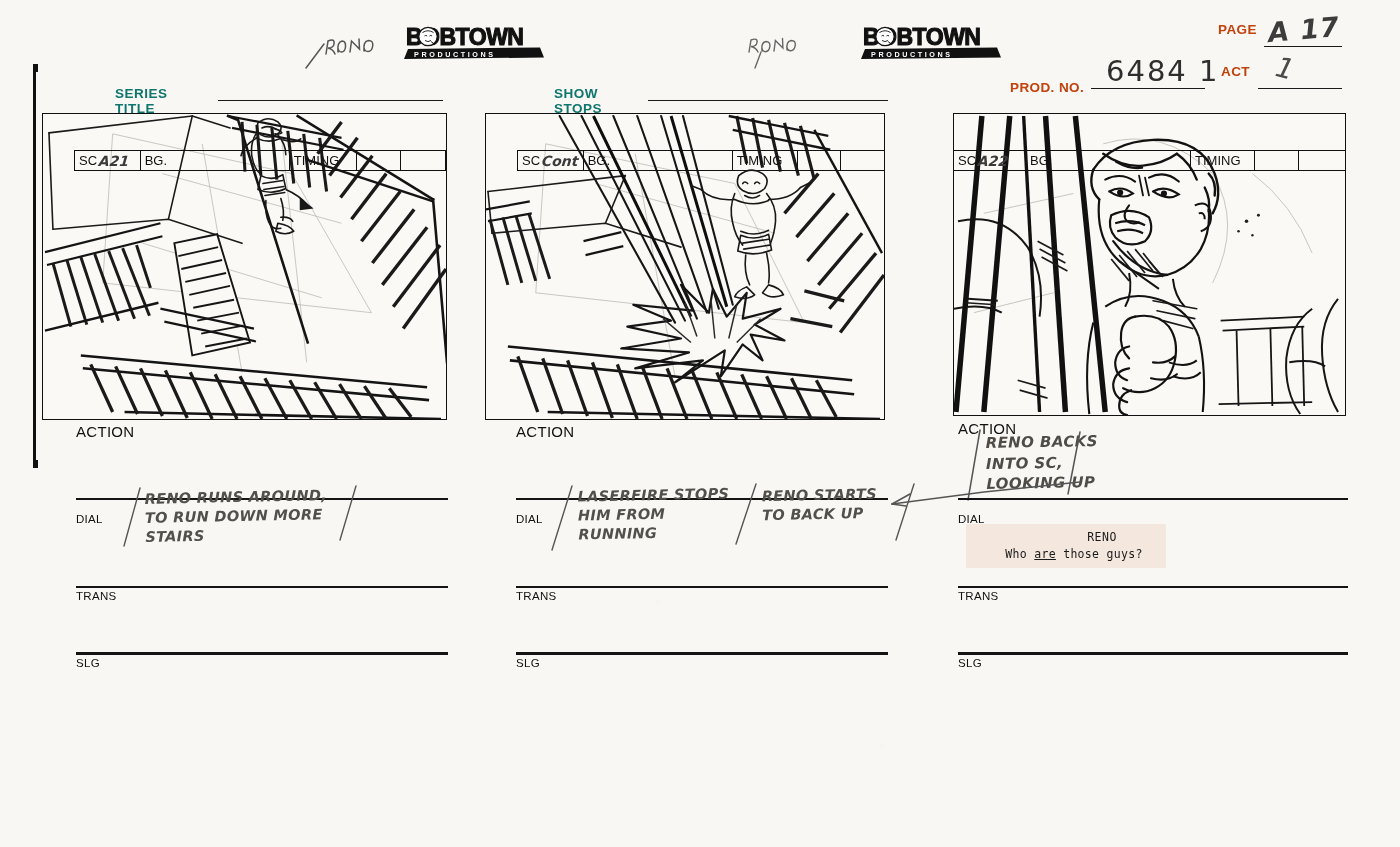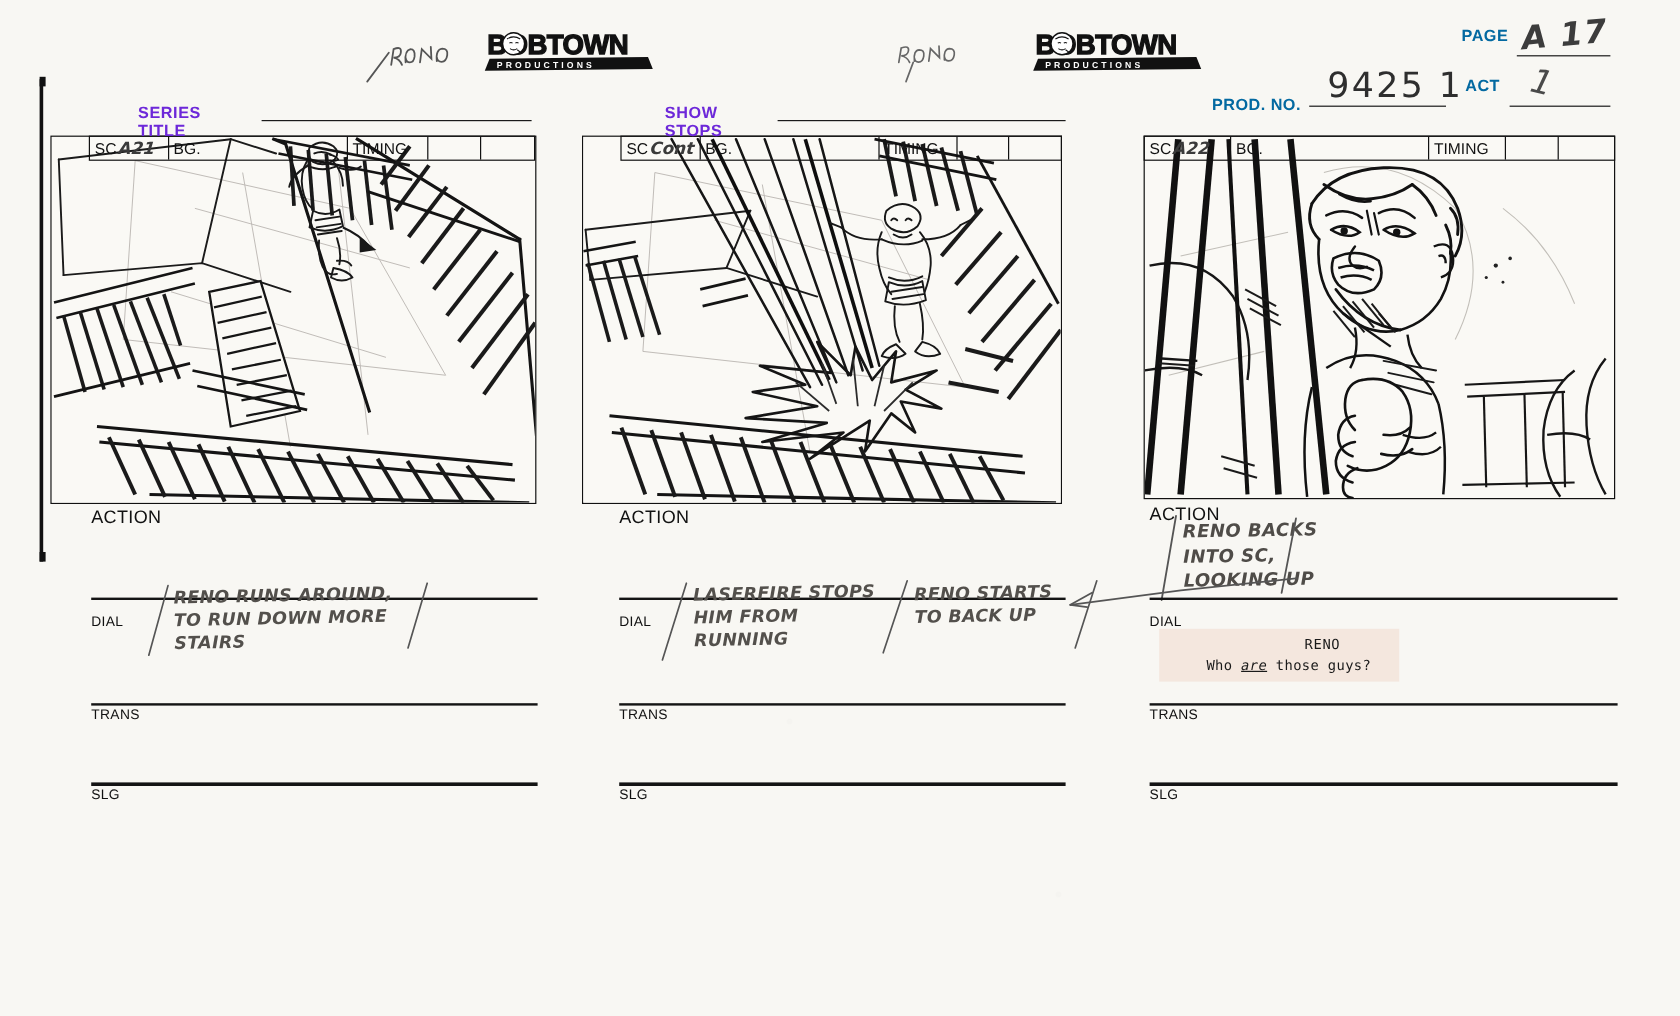--- a/index.html
+++ b/index.html
@@ -34,21 +34,21 @@
     width: 152px;
     height: 46px;
   }
   .logo svg { display: block; width: 100%; height: 100%; }
 
   .hdr-label {
     position: absolute;
     font-size: 13.5px;
     font-weight: bold;
     letter-spacing: 0.4px;
-    color: #0369a1;
+    color: #c2410c;
   }
   .hdr-rule {
     position: absolute;
     border-bottom: 1.6px solid #1a1a1a;
   }
   .hand {
     position: absolute;
     font-family: "DejaVu Sans", sans-serif;
     color: #4a4a4a;
   }
@@ -67,20 +67,21 @@
   }
   .strip {
     position: absolute;
     border: 1.2px solid #111;
     box-sizing: border-box;
     height: 21px;
     display: flex;
     align-items: flex-start;
     background: transparent;
     z-index: 6;
+    margin-top: 37px;
   }
   .strip .cell {
     border-right: 1.2px solid #111;
     height: 100%;
     display: flex;
     align-items: center;
     padding: 0 4px;
     box-sizing: border-box;
     font-size: 13px;
     color: #111;
@@ -94,21 +95,21 @@
     font-weight: bold;
     font-size: 14px;
     padding-left: 2px;
     transform: skewX(-6deg);
   }
   .title-label {
     position: absolute;
     font-size: 13.5px;
     font-weight: bold;
     letter-spacing: 0.5px;
-    color: #6d28d9;
+    color: #0f766e;
     z-index: 7;
   }
   .title-rule {
     position: absolute;
     border-bottom: 1.3px solid #1a1a1a;
     z-index: 5;
   }
   .action-label {
     position: absolute;
     font-size: 15px;
@@ -131,21 +132,21 @@
     background: #f4e7de;
     font-family: "DejaVu Sans Mono", monospace;
     font-size: 11.5px;
     color: #1a1a1a;
     line-height: 1.45;
     box-sizing: border-box;
     padding: 5px 8px 6px 24px;
   }
   .dial-slip .cue { display: block; text-align: center; padding-left: 56px; letter-spacing: 0.5px;}
   .dial-slip .line { display: block; text-align: center; letter-spacing: 0.3px;}
-  .dial-slip u { text-decoration: underline; font-style: italic; }
+  .dial-slip u { text-decoration: underline; }
 
   .art { position: absolute; inset: 0; }
   .art svg { display: block; width: 100%; height: 100%; }
 
   .regmark { position: absolute; background: #111; }
 </style>
 </head>
 <body>
 
 <div id="page">
@@ -209,21 +210,21 @@
       </g>
     </svg>
   </div>
 
   <div class="hdr-label" style="left:1218px; top:22px;">PAGE</div>
   <div class="hdr-rule" style="left:1264px; top:46px; width:78px;"></div>
   <div class="hand" style="left:1268px; top:14px; font-size:27px; font-style:italic; font-weight:bold; color:#3c3c3c; transform:rotate(-5deg); letter-spacing:1px;">A 17</div>
 
   <div class="hdr-label" style="left:1010px; top:80px;">PROD. NO.</div>
   <div class="hdr-rule" style="left:1091px; top:88px; width:114px;"></div>
-  <div class="hand" style="left:1106px; top:54px; font-size:29px; color:#2e2e2e; font-family:'DejaVu Sans', sans-serif; letter-spacing:2px;">9425 1</div>
+  <div class="hand" style="left:1106px; top:54px; font-size:29px; color:#2e2e2e; font-family:'DejaVu Sans', sans-serif; letter-spacing:2px;">6484 1</div>
 
   <div class="hdr-label" style="left:1221px; top:64px;">ACT</div>
   <div class="hdr-rule" style="left:1258px; top:88px; width:84px;"></div>
   <div class="hand" style="left:1276px; top:52px; font-size:28px; font-style:italic; color:#4a4a4a; transform:rotate(14deg);">1</div>
 
   <div class="regmark" style="left:33px; top:64px; width:5px; height:8px;"></div>
   <div class="regmark" style="left:33px; top:460px; width:5px; height:8px;"></div>
   <div class="regmark" style="left:33px; top:66px; width:3px; height:402px;"></div>
 
   <div class="panel">

